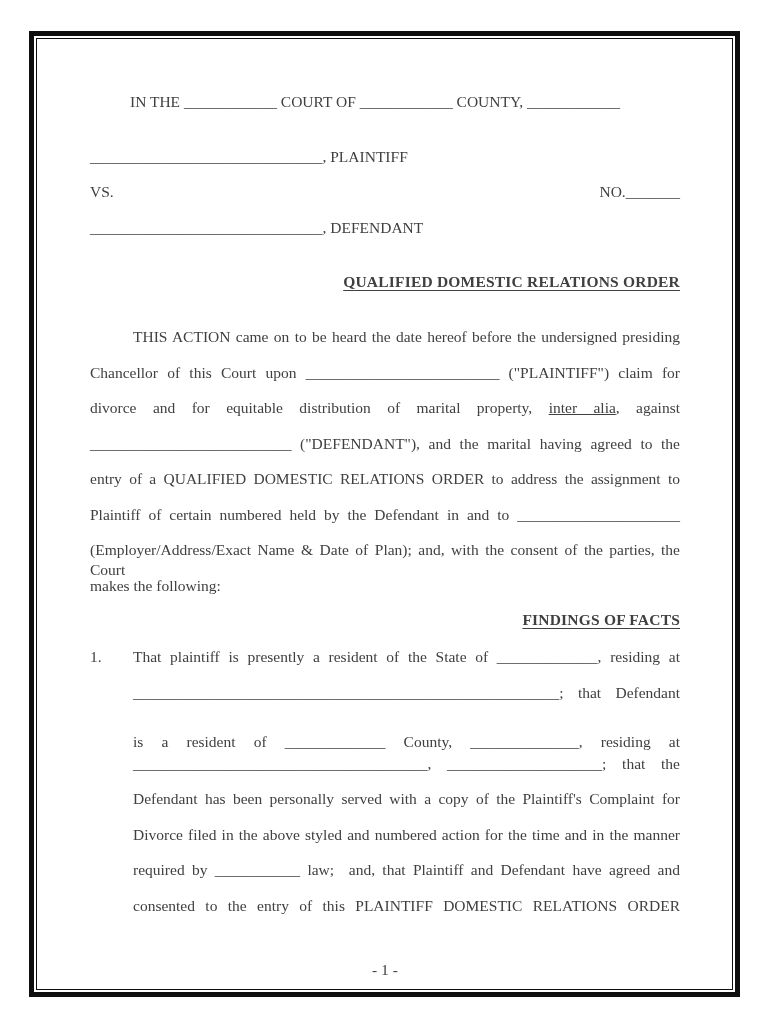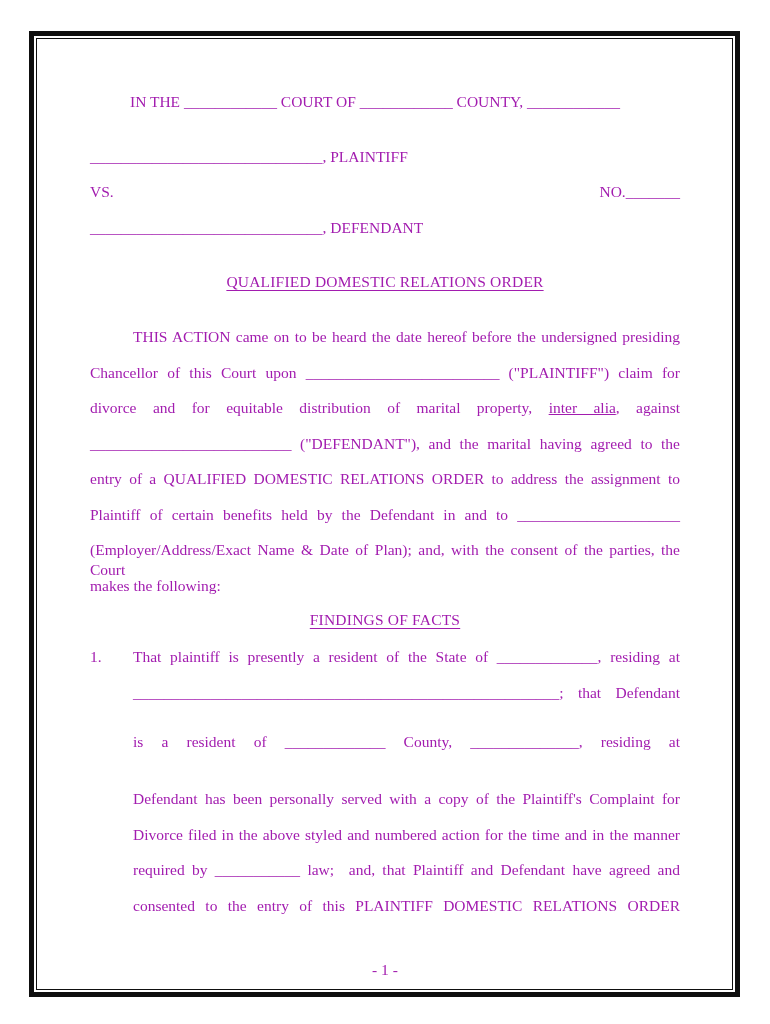--- a/index.html
+++ b/index.html
@@ -7,21 +7,21 @@
     padding: 0;
     background: #ffffff;
   }
   .sheet {
     position: relative;
     width: 770px;
     height: 1024px;
     background: #ffffff;
     overflow: hidden;
     font-family: "Liberation Serif", "DejaVu Serif", serif;
-    color: #a21caf;
+    color: #404040;
   }
   
   .frame {
     position: absolute;
     left: 29px;
     top: 31px;
     width: 711px;
     height: 966px;
     box-sizing: border-box;
     border: 5px solid #0f0f0f;
@@ -54,21 +54,22 @@
   .indent {
     padding-left: 43px;
   }
   .hang {
     left: 43px;
   }
   .center {
     text-align: center;
   }
   .bold {
-    font-weight: normal;
+    font-weight: bold;
+    text-align: right;
   }
   .ul {
     text-decoration: underline;
   }
   .heading {
     text-decoration: underline;
     text-underline-offset: 3px;
     letter-spacing: 0.2px;
   }
   .row {
@@ -109,36 +110,37 @@
     <div class="ln just indent" style="top:327px">THIS ACTION came on to be heard the date hereof before the undersigned presiding</div>
 
     <div class="ln just" style="top:398px"><span>divorce and for equitable distribution of marital property,</span> <span class="ul">inter alia</span><span>, against</span></div>
 
     <div class="ln just" style="top:362.5px">Chancellor of this Court upon _________________________ ("PLAINTIFF") claim for</div>
 
     <div class="ln just" style="top:433.5px">__________________________ ("DEFENDANT"), and the marital having agreed to the</div>
 
     <div class="ln just" style="top:469px">entry of a QUALIFIED DOMESTIC RELATIONS ORDER to address the assignment to</div>
 
-    <div class="ln just" style="top:504.5px">Plaintiff of certain benefits held by the Defendant in and to _____________________</div>
+    <div class="ln just" style="top:504.5px">Plaintiff of certain numbered held by the Defendant in and to _____________________</div>
 
     <div class="ln just" style="top:540px">(Employer/Address/Exact Name &amp; Date of Plan); and, with the consent of the parties, the Court</div>
 
     <div class="ln" style="top:575.5px">makes the following:</div>
 
     <div class="ln center bold heading" style="top:610px">FINDINGS OF FACTS</div>
 
     <span class="item-num">1.</span>
 
     <div class="ln hang just" style="top:647px">That plaintiff is presently a resident of the State of _____________, residing at</div>
 
     <div class="ln hang just" style="top:682.5px">_______________________________________________________; that Defendant</div>
 
     <div class="ln hang just" style="top:732px">is a resident of _____________ County, ______________, residing at</div>
 
+    <div class="ln hang just" style="top:753.5px">______________________________________, ____________________; that the</div>
 
     <div class="ln hang just" style="top:789px">Defendant has been personally served with a copy of the Plaintiff's Complaint for</div>
 
     <div class="ln hang just" style="top:824.5px">Divorce filed in the above styled and numbered action for the time and in the manner</div>
 
     <div class="ln hang just" style="top:860px">required by ___________ law;  and, that Plaintiff and Defendant have agreed and</div>
 
     <div class="ln hang just" style="top:895.5px">consented to the entry of this PLAINTIFF DOMESTIC RELATIONS ORDER</div>
 
     <div class="ln center" style="top:960px">- 1 -</div>

